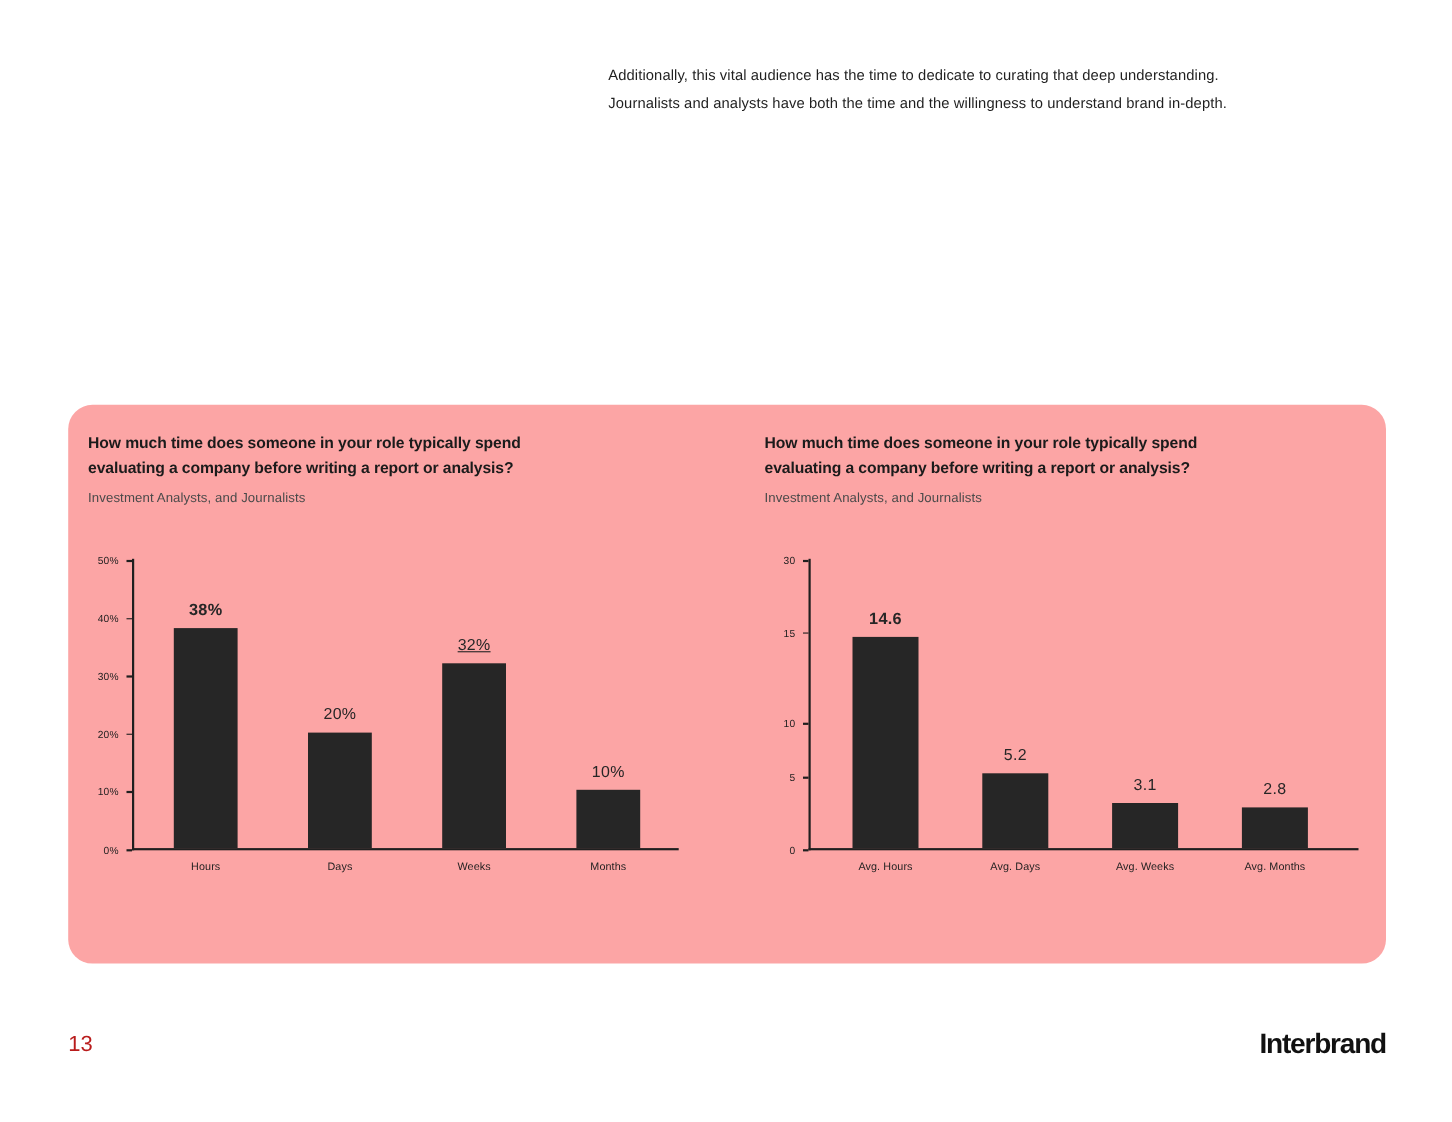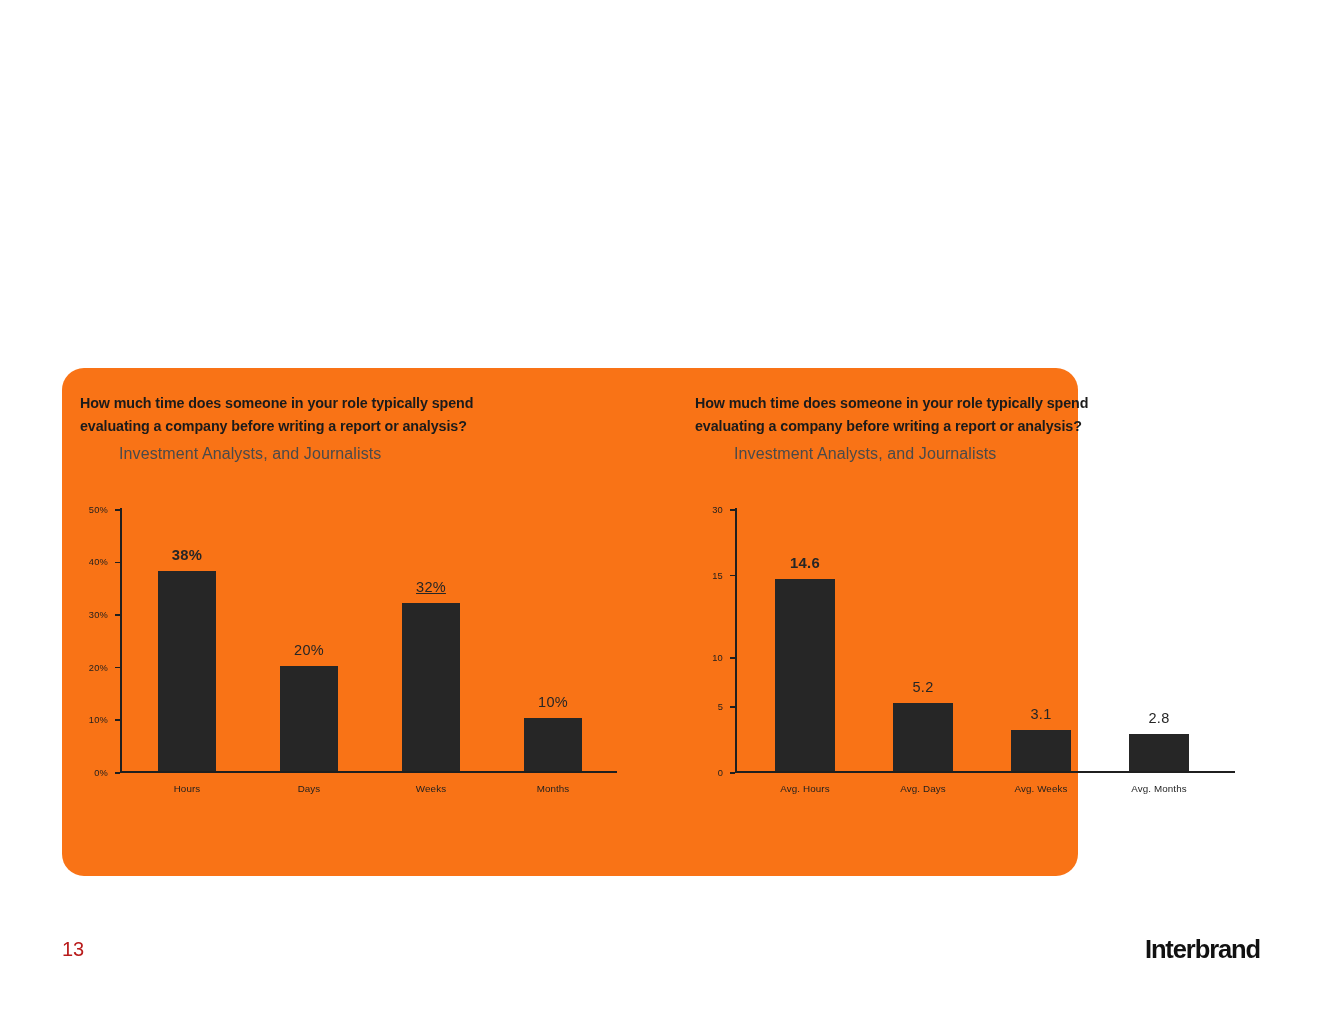--- a/index.html
+++ b/index.html
@@ -26,47 +26,46 @@
     color: #1f1f1f;
     letter-spacing: 0.1px;
   }
   .intro p { white-space: nowrap; }
 
   
   .panel {
     position: absolute;
     left: 62px;
     top: 368px;
-    width: 1016px;
+    width: 1198px;
     height: 508px;
-    background: #f97316;
+    background: #fca5a5;
     border-radius: 22px;
   }
 
   .card { position: absolute; top: 0; height: 100%; }
   .card-left  { left: 18px;  width: 600px; }
   .card-right { left: 633px; width: 565px; }
 
   .card-head { position: absolute; top: 24px; left: 0; }
 
   .card-title {
     font-size: 14.3px;
     font-weight: bold;
     line-height: 22.5px;
     color: #1b1b1b;
     letter-spacing: -0.1px;
   }
   .card-title span { display: block; white-space: nowrap; }
 
   .card-sub {
     margin-top: 8px;
-    font-size: 16px;
+    font-size: 12px;
     color: #4a4a4a;
     letter-spacing: 0.1px;
-    margin-left: 39px;
   }
 
   
   .chart {
     position: absolute;
     left: 0;
     top: 132px;
     width: 560px;
     height: 305px;
   }
@@ -173,20 +172,24 @@
     font-weight: bold;
     letter-spacing: -1.1px;
     color: #111111;
   }
 </style>
 </head>
 <body>
 
 <div class="page">
 
+  <div class="intro">
+    <p>Additionally, this vital audience has the time to dedicate to curating that deep understanding.</p>
+    <p>Journalists and analysts have both the time and the willingness to understand brand in-depth.</p>
+  </div>
 
   <div class="panel">
 
     <div class="card card-left">
       <div class="card-head">
         <div class="card-title">
           <span>How much time does someone in your role typically spend</span>
           <span>evaluating a company before writing a report or analysis?</span>
         </div>
         <div class="card-sub">Investment Analysts, and Journalists</div>

